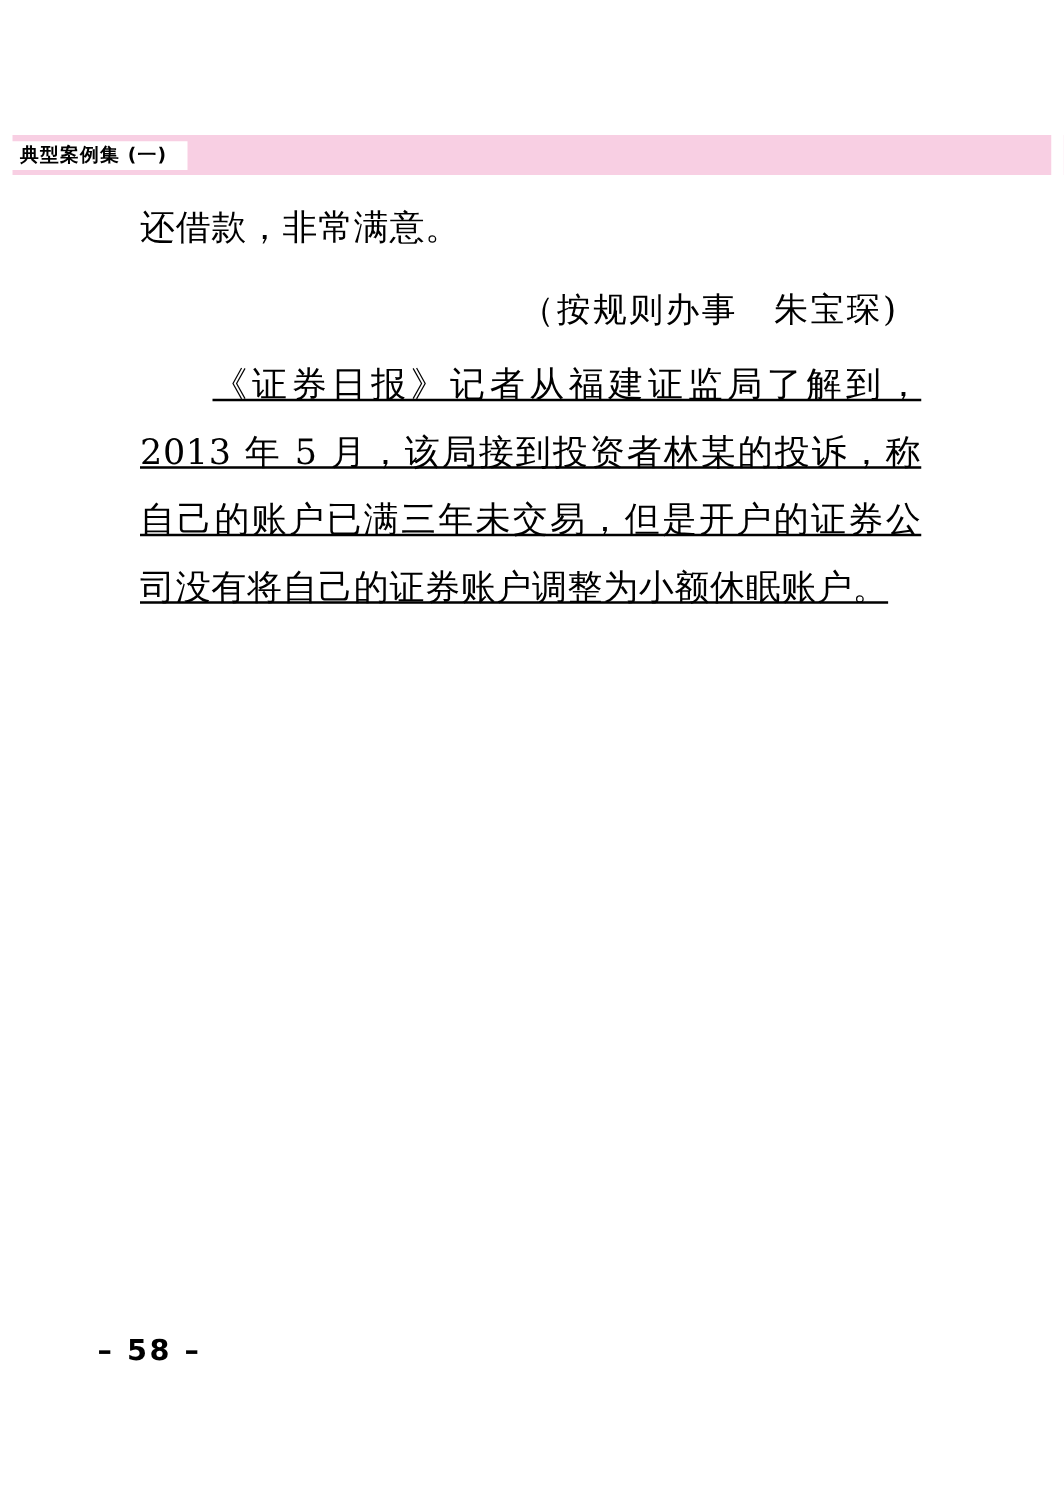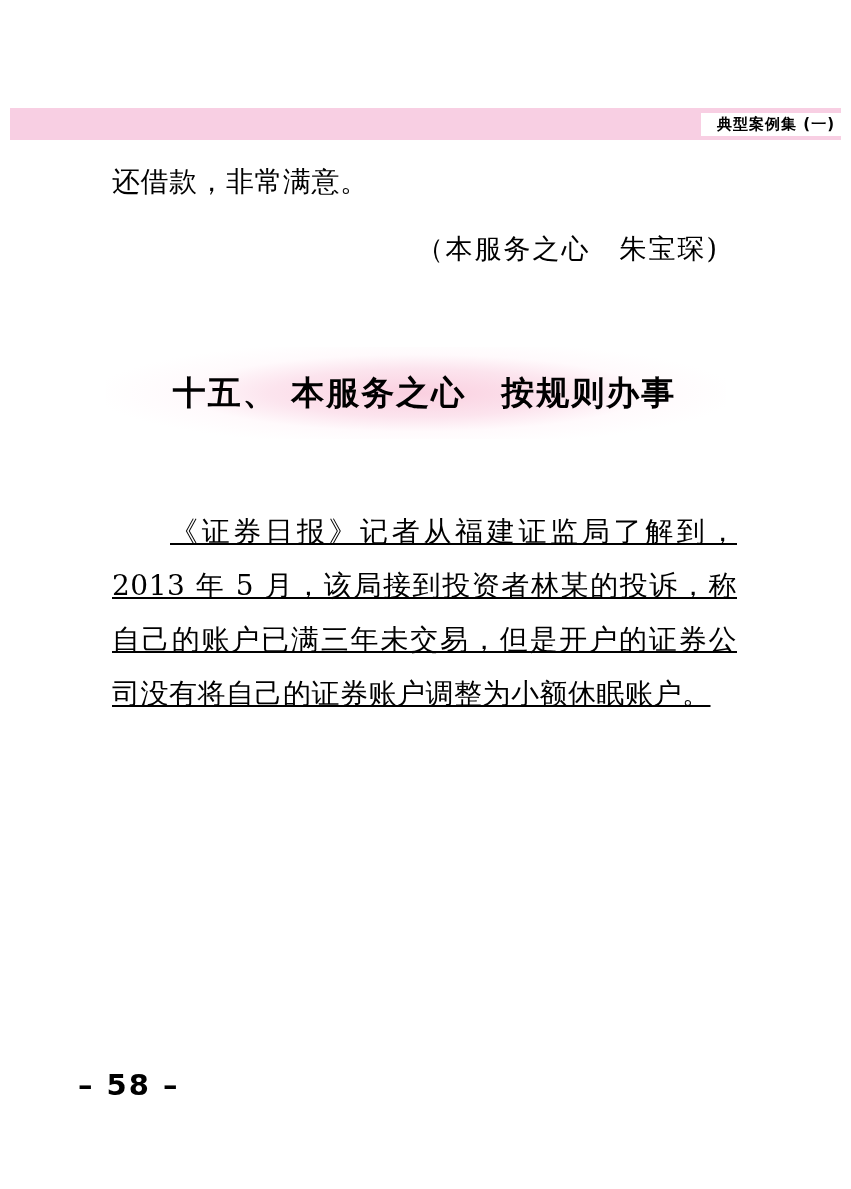--- a/index.html
+++ b/index.html
@@ -26,21 +26,21 @@
   
   .header-band {
     position: absolute;
     left: 0;
     top: 108px;
     width: 851px;
     height: 32px;
     background: #f8cfe3;
     display: flex;
     align-items: center;
-    justify-content: flex-end;
+    justify-content: flex-start;
   }
   .header-band .notch-left,
   .header-band .notch-right {
     position: absolute;
     top: 0;
     width: 10px;
     height: 32px;
     background: #ffffff;
   }
   .header-band .notch-left { left: 0; }
@@ -119,46 +119,42 @@
 
   .para-block { margin-top: 6px; }
   .para + .para { margin-top: 0; }
 
   
   .folio {
     position: absolute;
     left: 78px;
     top: 1068px;
     font-family: "DejaVu Sans", "Liberation Sans", sans-serif;
-    font-size: 29px;
+    font-size: 23px;
     font-weight: bold;
     letter-spacing: 2px;
   }
 </style>
 </head>
 <body>
 
 <div class="page">
 
   <div class="header-band">
     <div class="notch-left"></div>
     <div class="notch-right"></div>
     <div class="header-title">典型案例集 (一)</div>
   </div>
 
   <div class="content">
 
     <p class="para">还借款，非常满意。</p>
 
-    <p class="byline">（本服务之心　朱宝琛)</p>
+    <p class="byline">（按规则办事　朱宝琛)</p>
 
-    <div class="section-heading-wrap">
-      <div class="heading-glow"></div>
-      <div class="section-heading">十五、 本服务之心　按规则办事</div>
-    </div>
 
     <div class="para-block">
       <p class="para indent">《证券日报》记者从福建证监局了解到，2013 年 5 月，该局接到投资者林某的投诉，称自己的账户已满三年未交易，但是开户的证券公司没有将自己的证券账户调整为小额休眠账户。</p>
     </div>
 
   </div>
 
   <div class="folio">– 58 –</div>
 
 </div>

